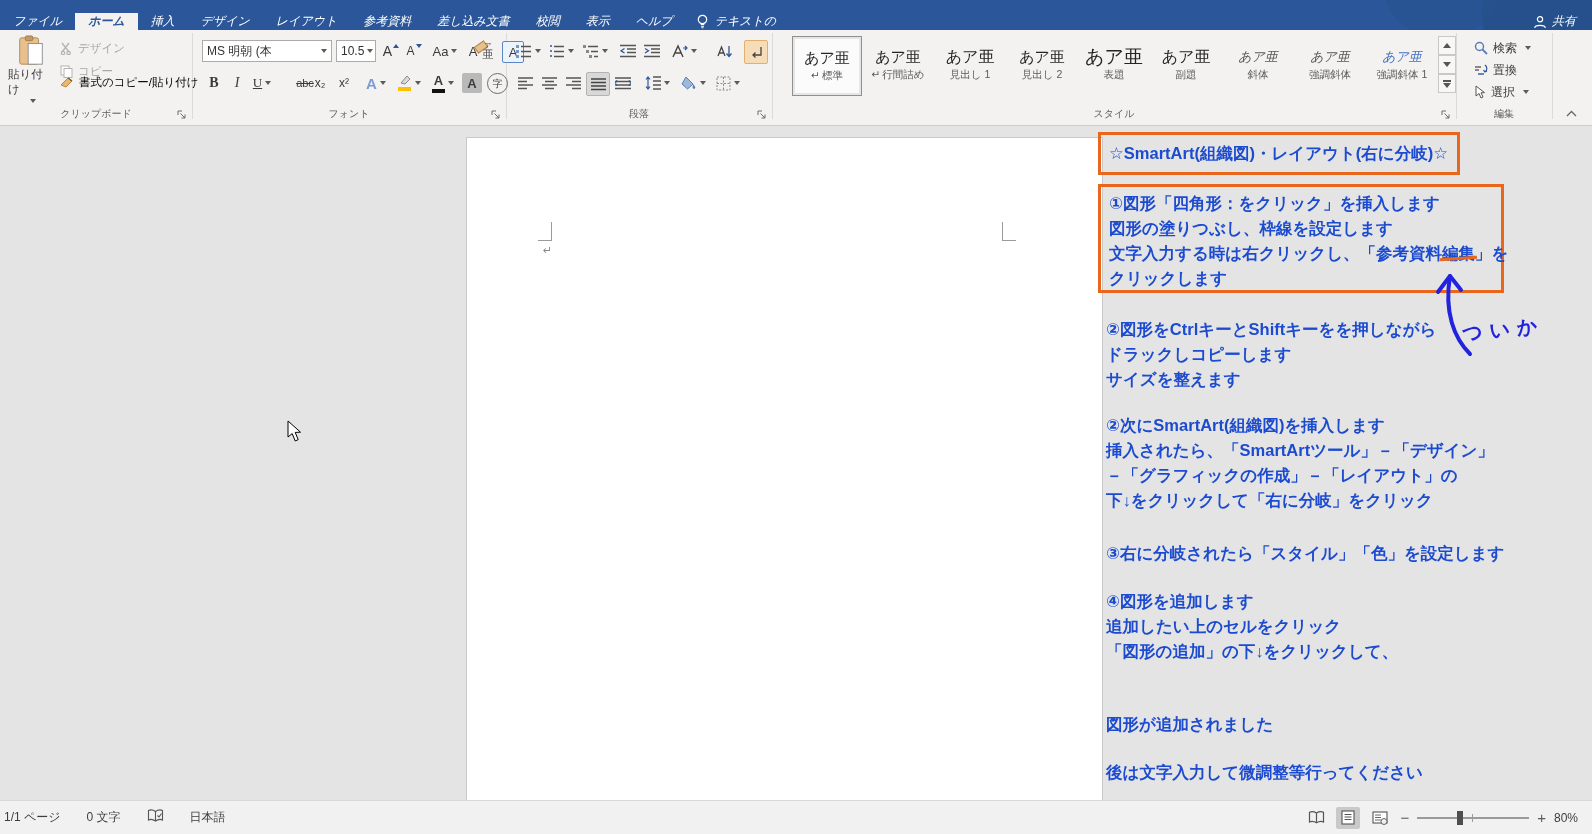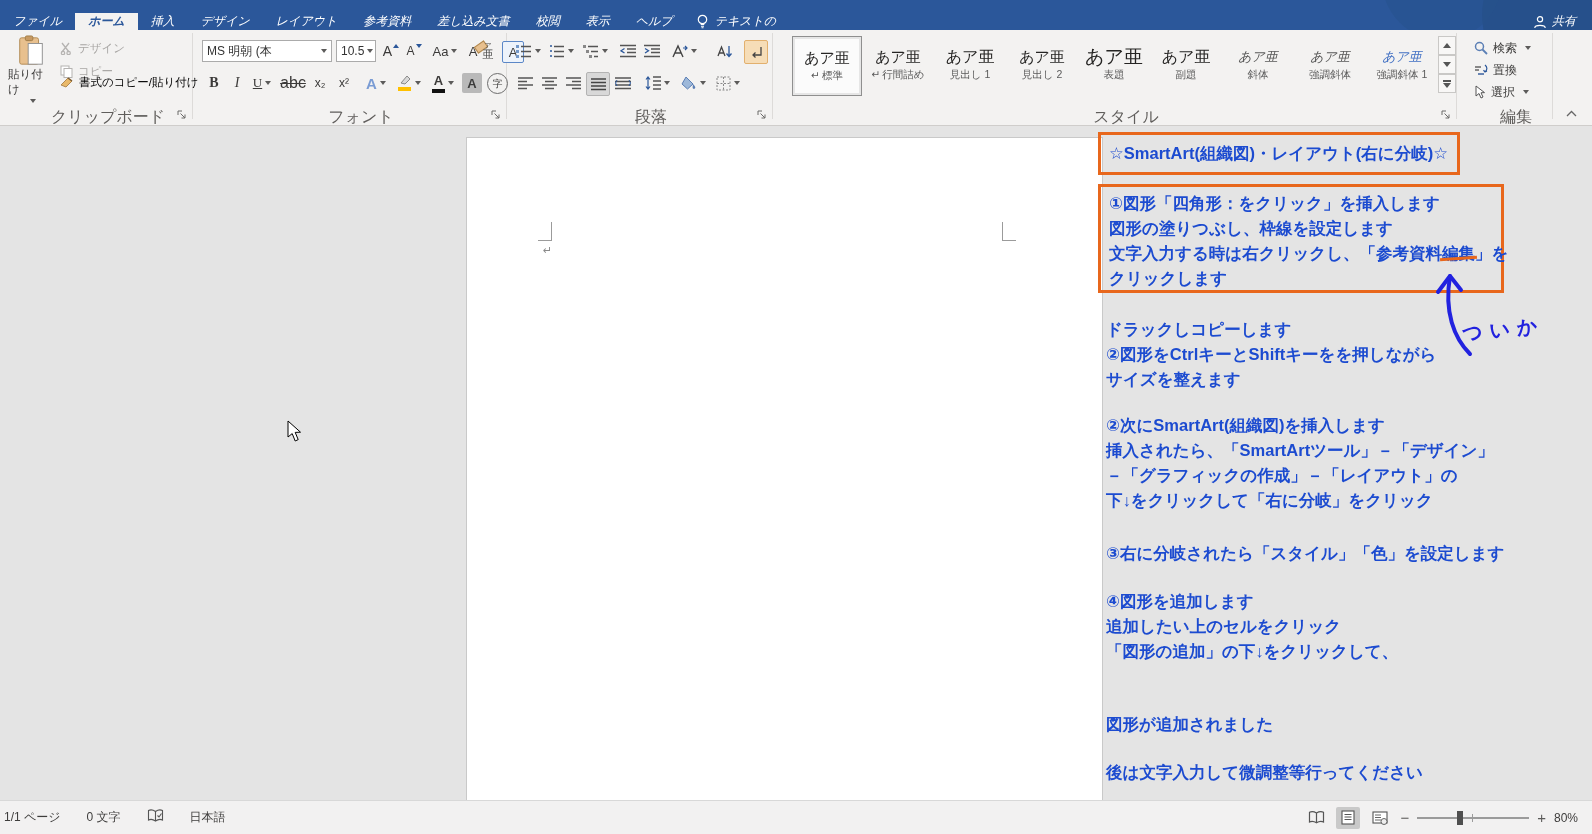--- a/index.html
+++ b/index.html
@@ -12,21 +12,21 @@
   .deco1{position:absolute;right:-40px;top:-60px;width:150px;height:150px;border-radius:50%;background:#234a80;opacity:.55;}
   .deco2{position:absolute;right:90px;top:-80px;width:120px;height:120px;border-radius:50%;background:#26528c;opacity:.5;}
   .tab{padding:0 13px;display:flex;align-items:center;position:relative;z-index:2;}
   .tab.active{background:#f3f2f1;color:#2b579a;font-weight:bold;}
   .tellme{display:flex;align-items:center;gap:6px;padding:0 10px;z-index:2;}
   .share{margin-left:auto;display:flex;align-items:center;gap:5px;padding:0 16px;z-index:2;}
 
   
   .ribbon{position:absolute;top:30px;left:0;width:100%;height:95px;background:#f3f2f1;border-bottom:1px solid #cfcdcb;z-index:20;}
   .vsep{position:absolute;top:3px;height:86px;width:1px;background:#dddbd9;}
-  .glabel{position:absolute;top:77px;font-size:16px;color:#605e5c;text-align:center;padding-left:12px;}
+  .glabel{position:absolute;top:77px;font-size:10px;color:#605e5c;text-align:center;}
   .launch{position:absolute;top:79px;width:12px;height:12px;display:flex;align-items:center;justify-content:center;}
   .rbtn{position:absolute;display:flex;align-items:center;justify-content:center;color:#3b3a39;border-radius:2px;}
   .dd{display:inline-block;width:0;height:0;border-left:3.5px solid transparent;border-right:3.5px solid transparent;border-top:4px solid #5c5b5a;margin-left:3px;}
   .gray{color:#a8a6a4;}
   .combo{position:absolute;background:#fff;border:1px solid #ababab;display:flex;align-items:center;justify-content:space-between;font-size:12px;color:#333;padding:0 4px;box-sizing:border-box;}
   .colbtn{position:absolute;display:flex;flex-direction:column;align-items:center;justify-content:center;}
   .bar{width:13px;height:3.5px;margin-top:1px;}
   .pressed{background:#d8d8d8;border:1px solid #b3b3b3;}
   .warm{background:#f6ddb7;border:1px solid #e2b06e;}
 
@@ -192,21 +192,21 @@
     <div class="rbtn" style="left:204px;top:42px;width:20px;height:22px;font-weight:bold;font-size:14px;font-family:'Liberation Serif',serif">
         <span>B</span>
       </div>
     <div class="rbtn" style="left:229px;top:42px;width:16px;height:22px;font-style:italic;font-size:14px;font-family:'Liberation Serif',serif">
         <span>I</span>
       </div>
     <div class="rbtn" style="left:248px;top:42px;width:28px;height:22px;font-size:13px;text-decoration:underline;font-family:'Liberation Serif',serif">
       <span>U</span>
         <span class="dd"></span>
     </div>
-    <div class="rbtn" style="left:280px;top:42px;width:26px;height:22px;font-size:16px;text-decoration:line-through">
+    <div class="rbtn" style="left:292px;top:42px;width:26px;height:22px;font-size:11px;text-decoration:line-through">
         <span>abc</span>
       </div>
     <div class="rbtn" style="left:310px;top:42px;width:20px;height:22px;font-size:12px">
         <span>x₂</span>
       </div>
     <div class="rbtn" style="left:334px;top:42px;width:20px;height:22px;font-size:12px">
         <span>x²</span>
       </div>
     <div class="rbtn" style="left:362px;top:42px;width:28px;height:22px;font-size:15px;color:#7a9cd4;font-weight:bold">
       <span>A</span>
@@ -481,22 +481,22 @@
     <div>クリックします</div>
   </div>
 
   <svg class="abs" style="left:1418px;top:256px;z-index:11" width="90" height="105" viewBox="0 0 90 105">
     <path d="M52 98 C36 82 26 56 32 20" fill="none" stroke="#2222df" stroke-width="4" stroke-linecap="round"></path>
     <path d="M32 20 L20 36 M32 20 L43 34" fill="none" stroke="#2222df" stroke-width="4" stroke-linecap="round"></path>
   </svg>
   <div class="hand">ついか</div>
 
   <div class="ablock anno" style="top:317px">
+    <div>②図形をCtrlキーとShiftキーをを押しながら</div>
     <div>ドラックしコピーします</div>
-    <div>②図形をCtrlキーとShiftキーをを押しながら</div>
     <div>サイズを整えます</div>
   </div>
 
   <div class="ablock anno" style="top:413px">
     <div>②次にSmartArt(組織図)を挿入します</div>
     <div>挿入されたら、「SmartArtツール」－「デザイン」</div>
     <div>－「グラフィックの作成」－「レイアウト」の</div>
     <div>下↓をクリックして「右に分岐」をクリック</div>
   </div>
 

